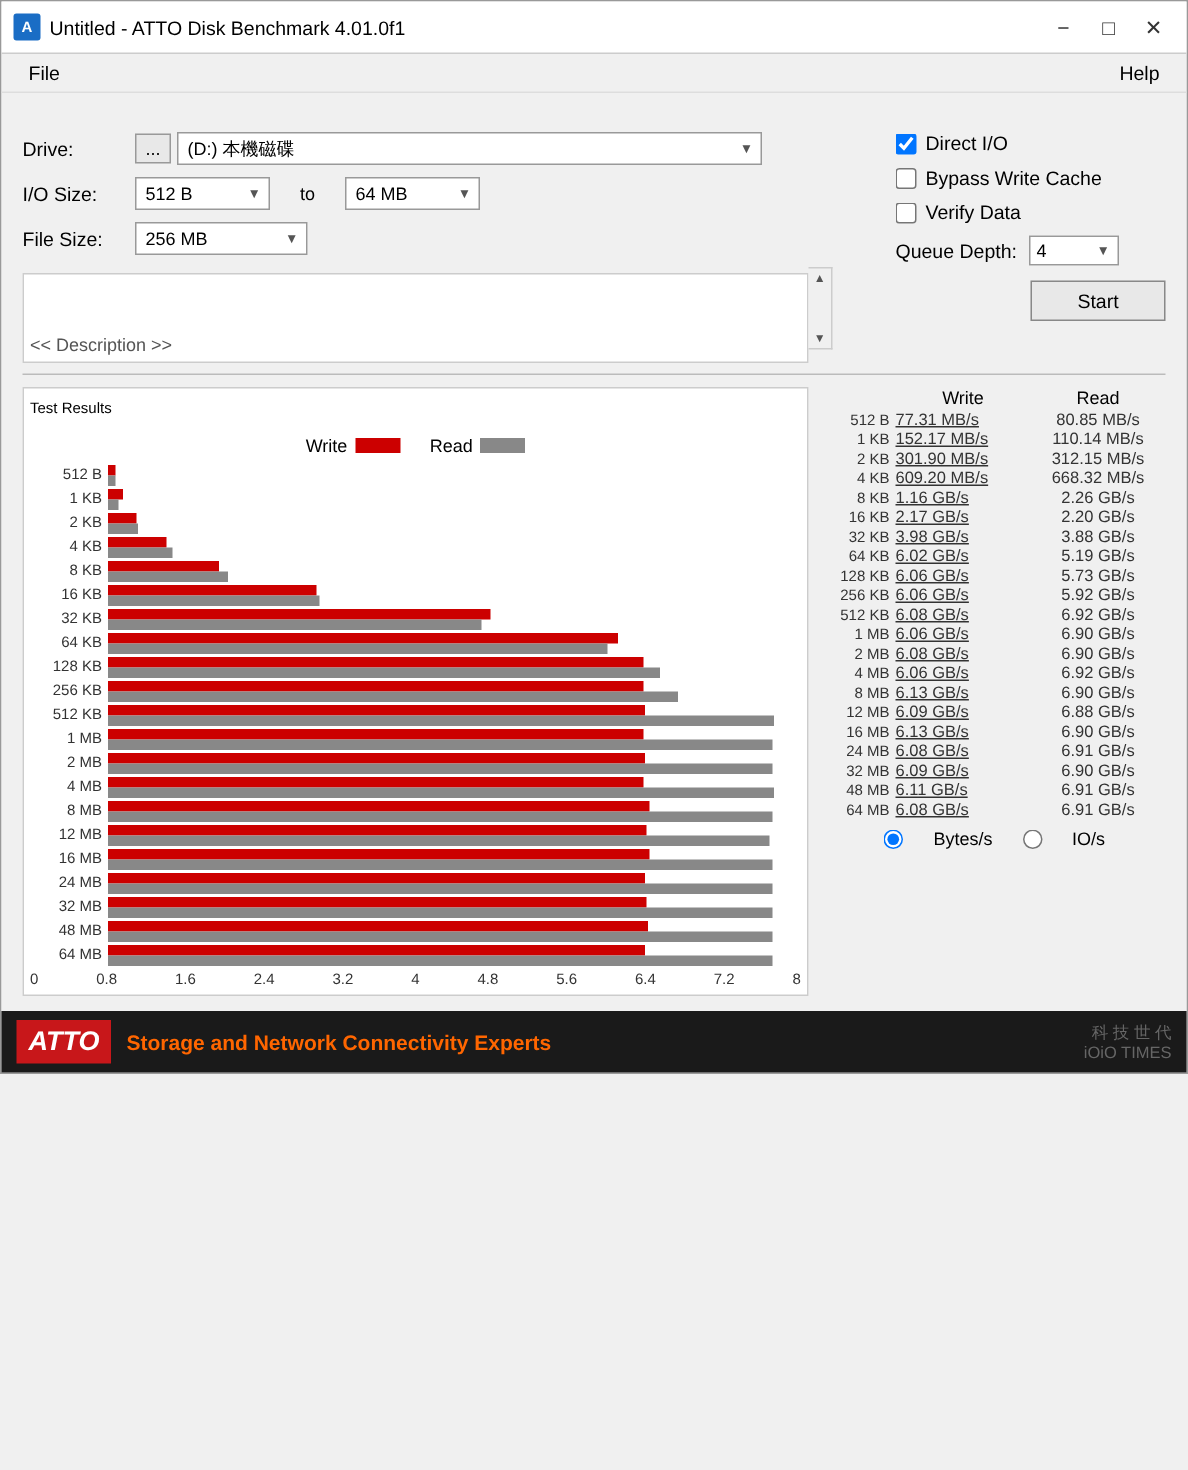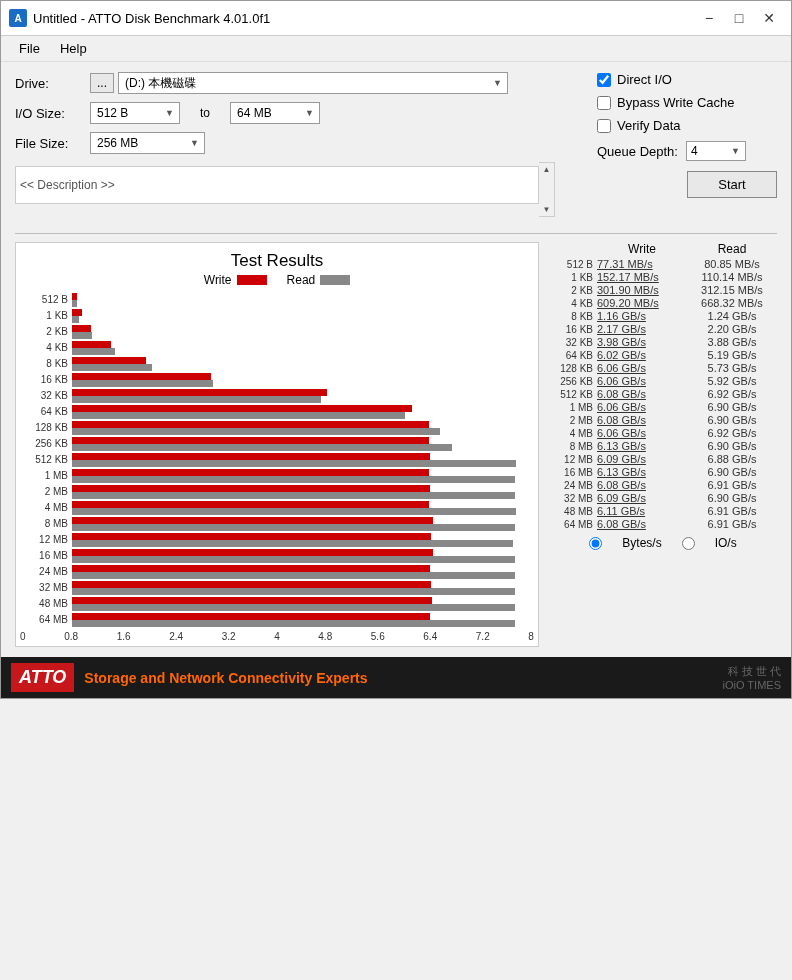--- a/index.html
+++ b/index.html
@@ -50,20 +50,21 @@
       font-size: 14px;
       display: flex; align-items: center; justify-content: center;
       color: #333;
     }
     .menu-bar {
       padding: 2px 8px;
       display: flex;
       gap: 0;
       border-bottom: 1px solid #ddd;
       background: #f0f0f0;
+      justify-content: space-between;
     }
     .menu-item {
       padding: 3px 10px;
       cursor: pointer;
       color: #000;
       font-size: 13px;
     }
     .main-area {
       padding: 10px 14px;
       background: #f0f0f0;
@@ -130,20 +131,21 @@
       border: 1px solid #999;
       background: white;
       font-size: 12px;
       appearance: none;
       -webkit-appearance: none;
       padding-right: 20px;
     }
     .top-section {
       display: flex;
       align-items: flex-start;
+      margin-top: 16px;
     }
     .left-settings {
       flex: 1;
     }
     .right-settings {
       width: 200px;
       padding-left: 20px;
     }
     .checkbox-row {
       display: flex;
@@ -186,28 +188,28 @@
       border: 1px solid #888;
       cursor: pointer;
       font-size: 13px;
       text-align: center;
       margin-left: auto;
       margin-top: 10px;
     }
     .description-area {
       margin-top: 4px;
       width: 540px;
-      height: 38px;
+      height: 60px;
       border: 1px solid #ccc;
       background: white;
       padding: 4px;
       font-size: 12px;
       color: #666;
       display: flex;
-      align-items: center;
+      align-items: flex-end;
     }
     .description-wrapper {
       position: relative;
       width: 540px;
       height: 55px;
     }
     .desc-scrollbar {
       position: absolute;
       right: 0;
       top: 0;
@@ -237,24 +239,24 @@
       display: flex;
       margin-top: 2px;
     }
     .chart-area {
       width: 555px;
       background: white;
       border: 1px solid #ccc;
       padding: 8px 4px 4px 4px;
     }
     .chart-title {
-      text-align: center;
-      font-size: 17px;
+      text-align: left;
+      font-size: 10px;
       color: #000;
-      margin-bottom: 2px;
+      margin-bottom: 12px;
     }
     .chart-legend {
       display: flex;
       justify-content: center;
       gap: 20px;
       margin-bottom: 6px;
       font-size: 12px;
     }
     .legend-item {
       display: flex;
@@ -717,21 +719,21 @@
               <div class="results-read">312.15 MB/s</div>
             </div>
             <div class="results-row">
               <div class="results-size-label">4 KB</div>
               <div class="results-write">609.20 MB/s</div>
               <div class="results-read">668.32 MB/s</div>
             </div>
             <div class="results-row">
               <div class="results-size-label">8 KB</div>
               <div class="results-write">1.16 GB/s</div>
-              <div class="results-read">1.24 GB/s</div>
+              <div class="results-read">2.26 GB/s</div>
             </div>
             <div class="results-row">
               <div class="results-size-label">16 KB</div>
               <div class="results-write">2.17 GB/s</div>
               <div class="results-read">2.20 GB/s</div>
             </div>
             <div class="results-row">
               <div class="results-size-label">32 KB</div>
               <div class="results-write">3.98 GB/s</div>
               <div class="results-read">3.88 GB/s</div>

